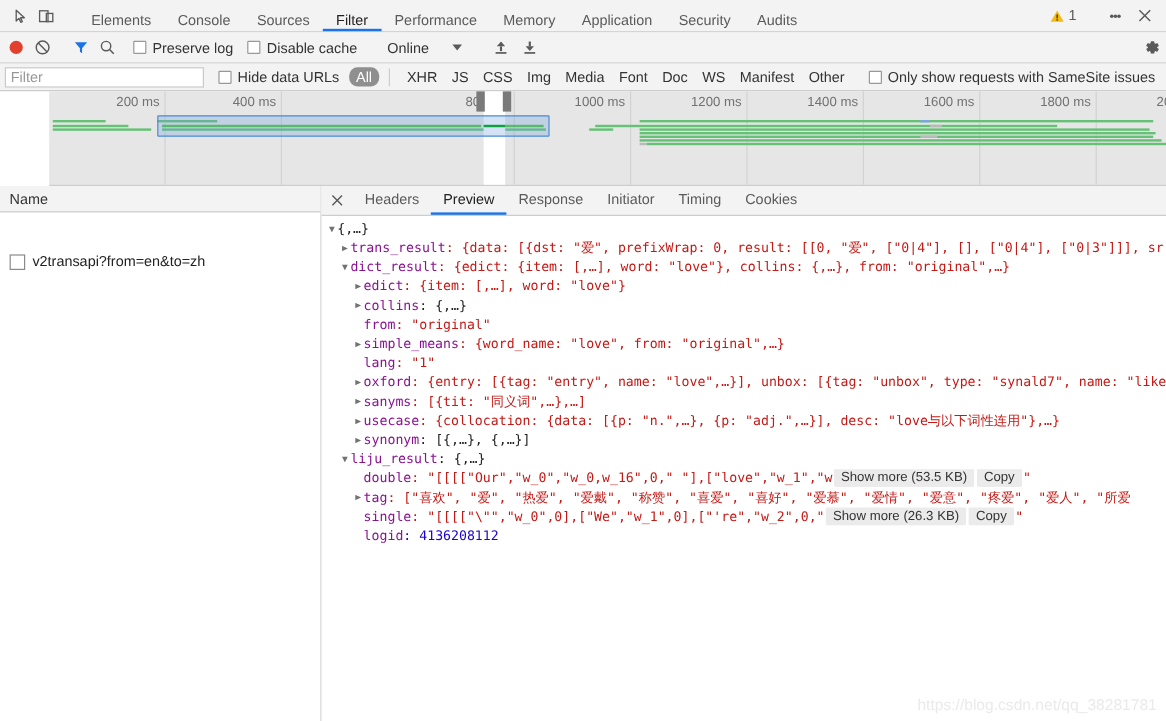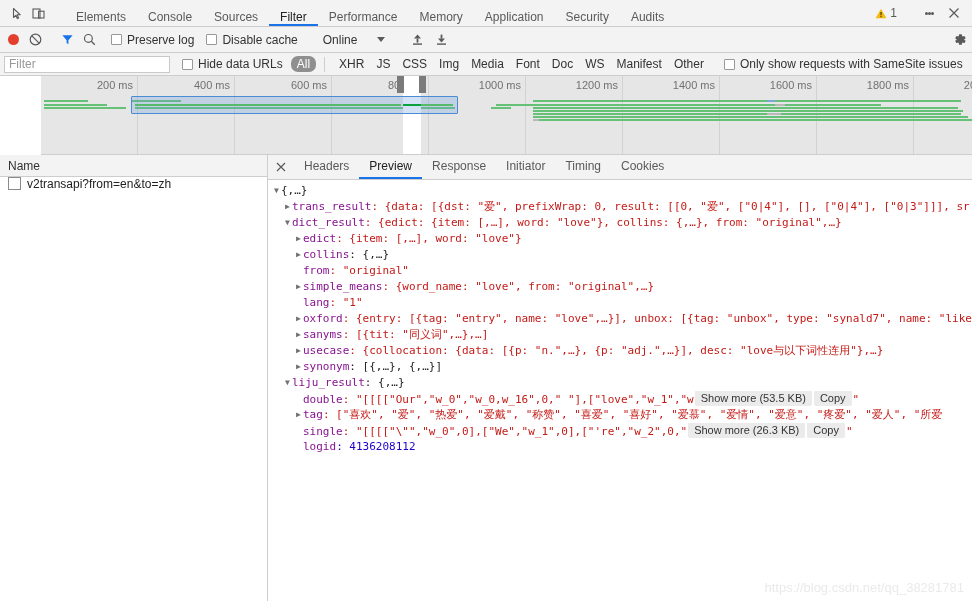--- a/index.html
+++ b/index.html
@@ -156,22 +156,22 @@
     display: flex; flex-direction: column;
     background: #fff;
   }
   .req-head {
     height: 22px; display: flex; align-items: center;
     padding-left: 8px;
     font-size: 12px; color: #333;
     background: #f3f3f3; border-bottom: 1px solid #cdcdcd;
   }
   .req-row {
-    height: 21px; display: flex; align-items: flex-start; gap: 6px;
-    padding-left: 8px; font-size: 12px; color: #222; cursor: pointer;
+    height: 21px; display: flex; align-items: flex-end; gap: 6px;
+    padding-left: 8px; font-size: 12px; color: #222; cursor: pointer; margin-top: 27px;
   }
   .req-row .doc-cb {
     width: 13px; height: 13px; border: 1px solid #8a8a8a; background: #fff;
   }
 
   
   .detail-pane { flex: 1 1 auto; display: flex; flex-direction: column; min-width: 0; background:#fff;}
   .detail-tabs {
     height: 25px; flex: 0 0 auto;
     display: flex; align-items: stretch;
@@ -384,23 +384,20 @@
   </div>
 
   <div class="overview">
     <div class="ruler">
       <div class="tick" style="left:0px;width:97px;">
           <span>200 ms</span>
         </div>
       <div class="tick" style="left:97px;width:97px;">
           <span>400 ms</span>
         </div>
-      <div class="tick" style="left:194px;width:97px;">
-          <span>600 ms</span>
-        </div>
       <div class="tick" style="left:291px;width:97px;">
           <span>800 ms</span>
         </div>
       <div class="tick" style="left:388px;width:97px;">
           <span>1000 ms</span>
         </div>
       <div class="tick" style="left:485px;width:97px;">
           <span>1200 ms</span>
         </div>
       <div class="tick" style="left:582px;width:97px;">

